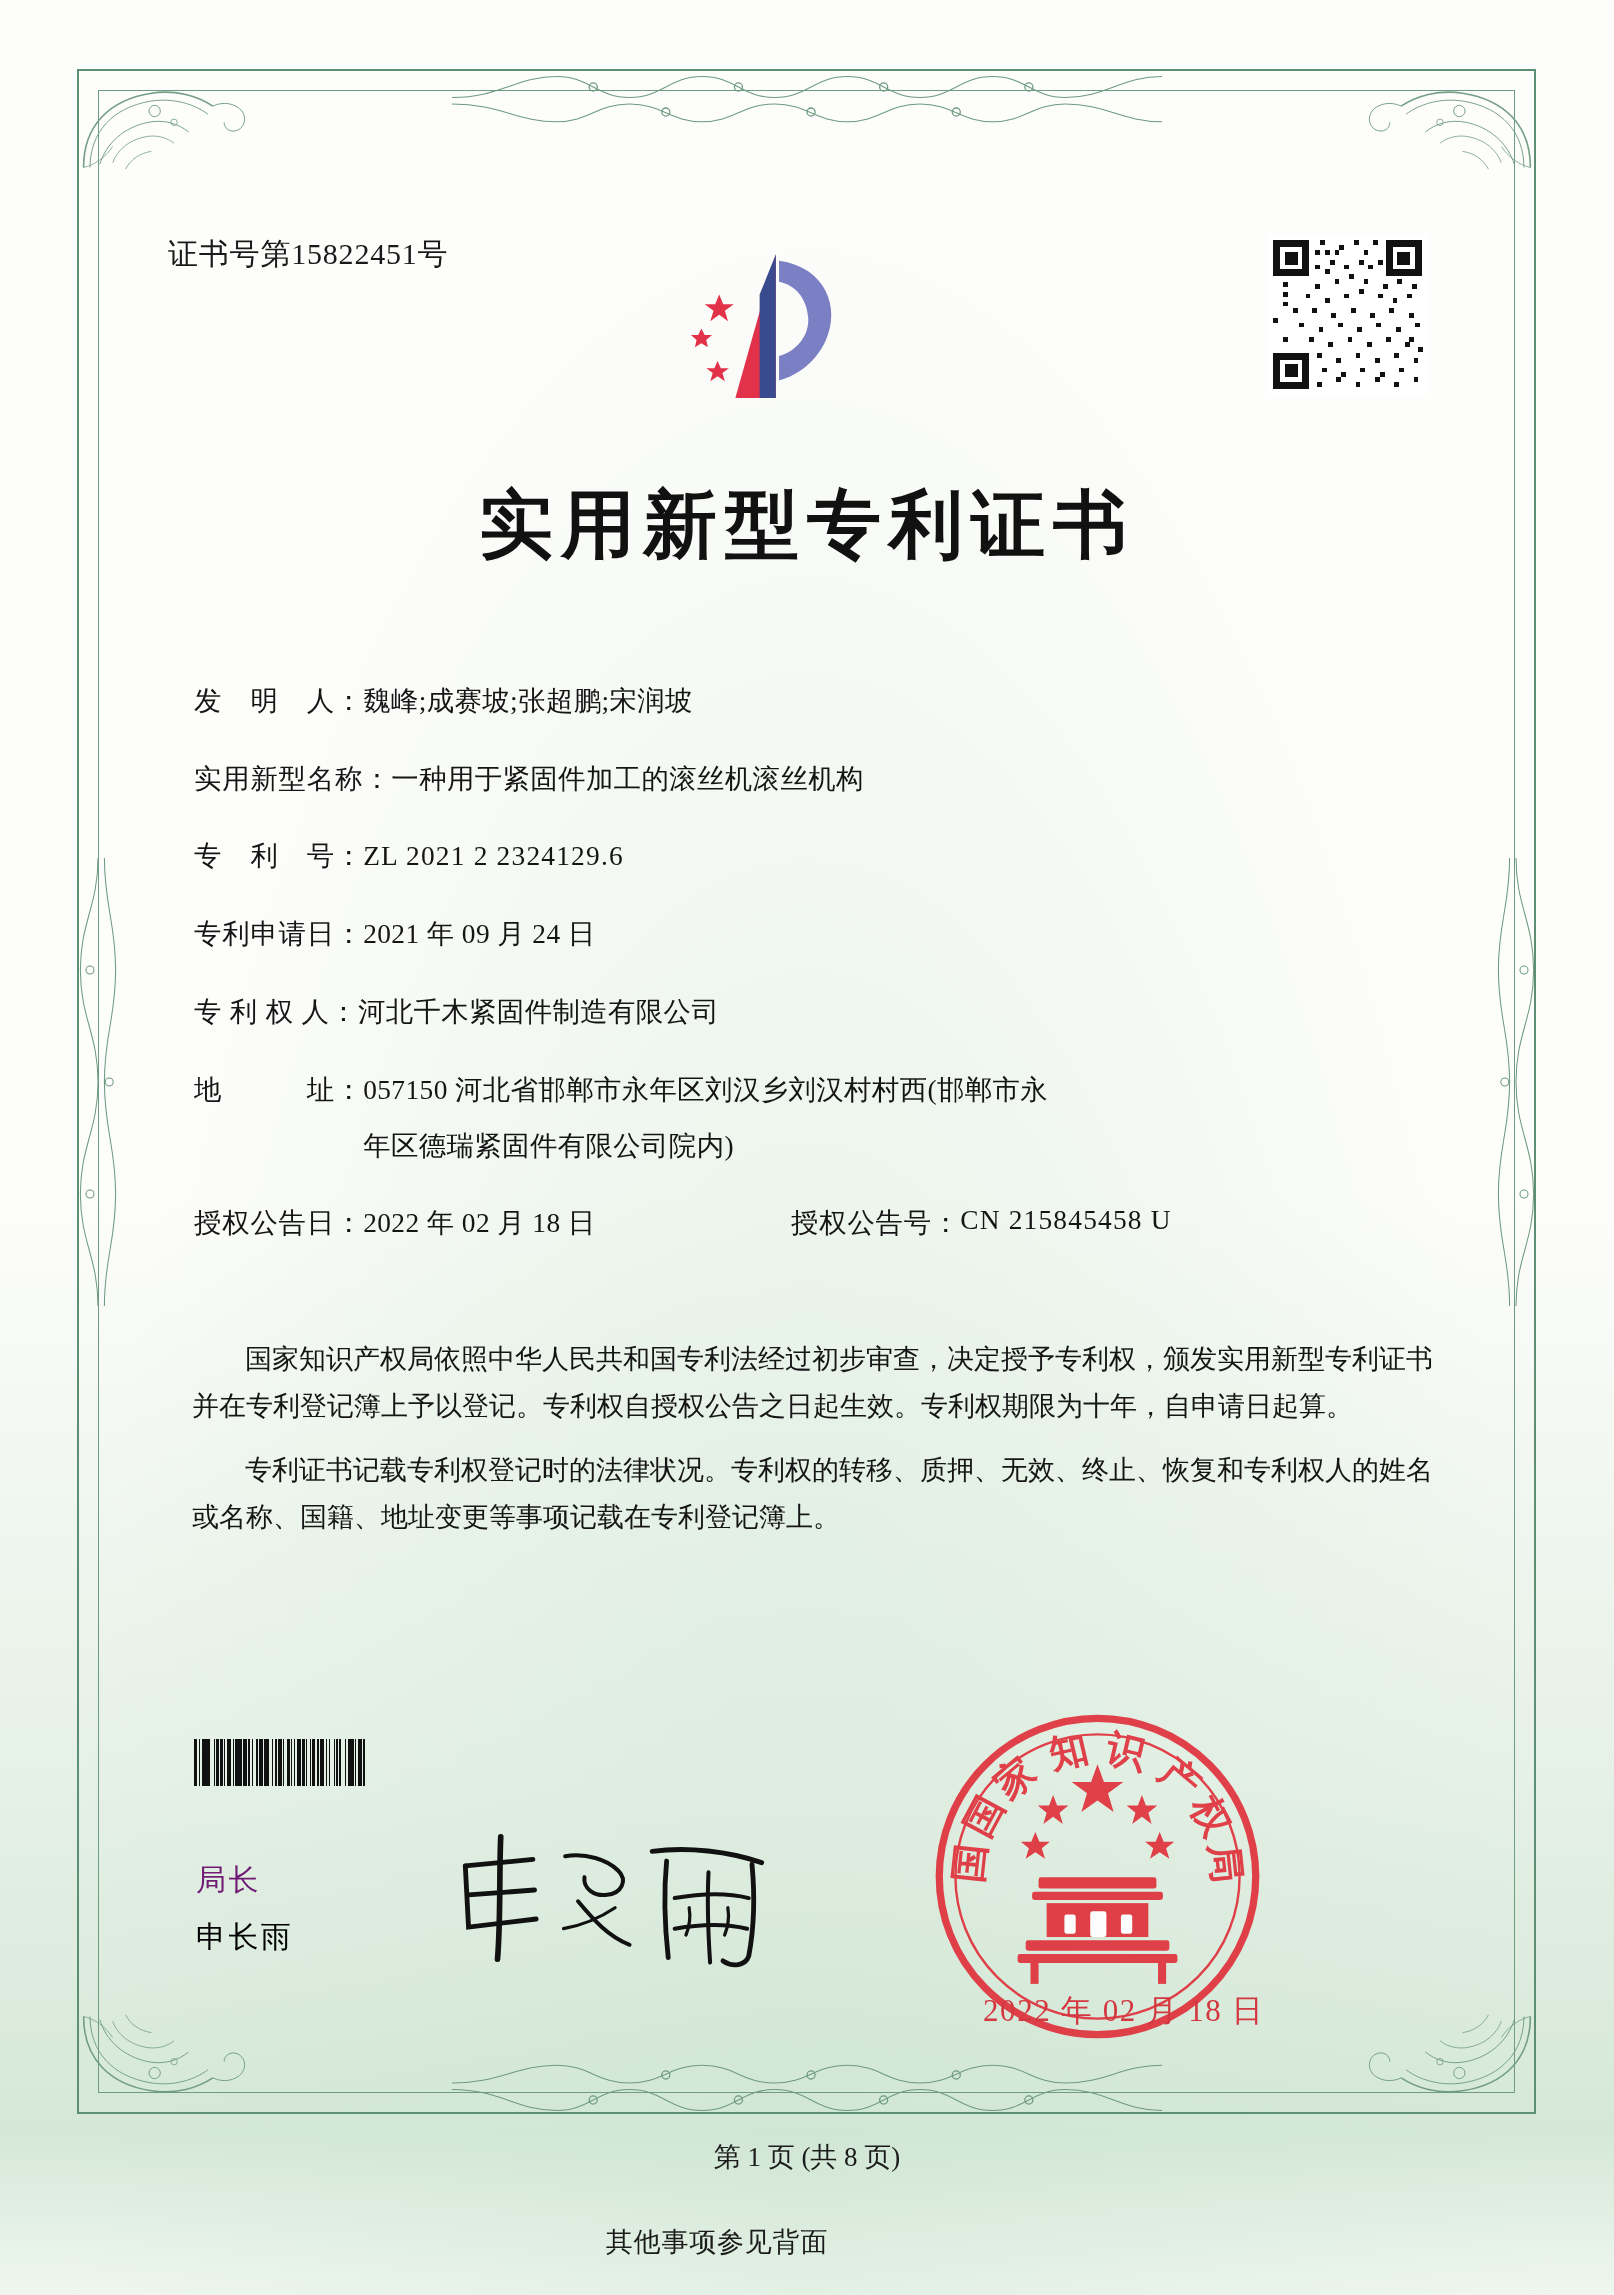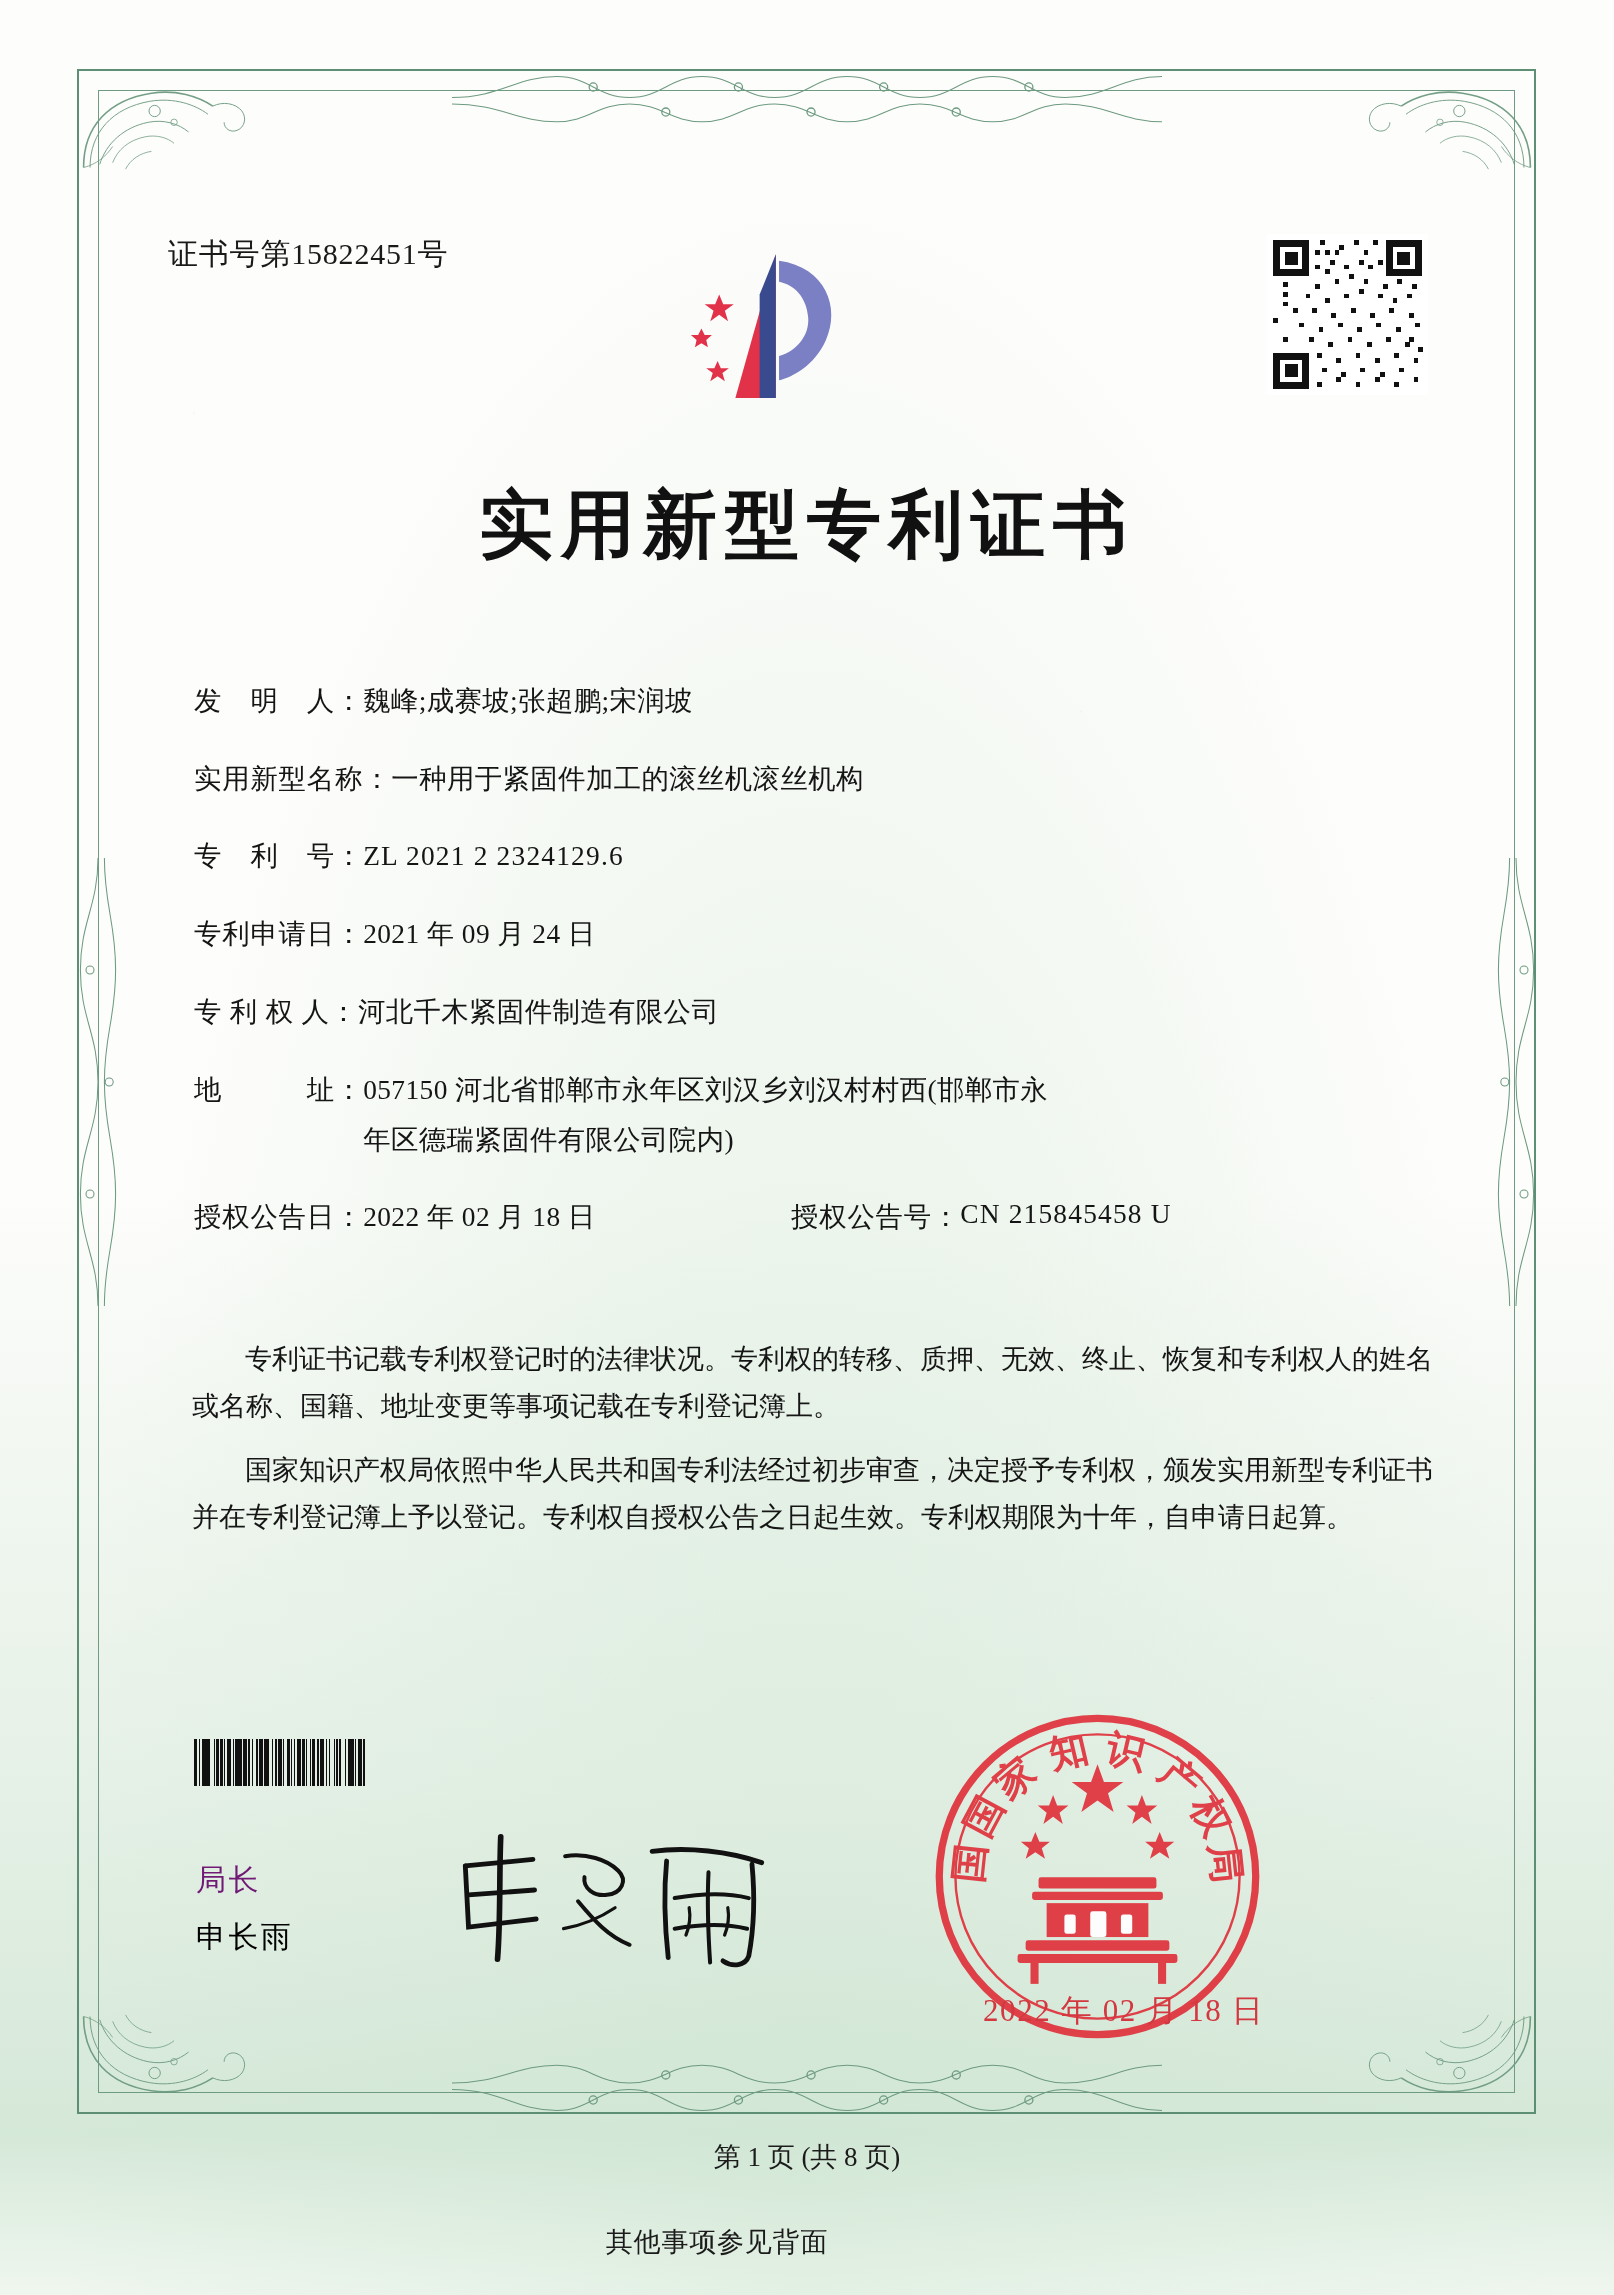--- a/index.html
+++ b/index.html
@@ -141,21 +141,21 @@
   .fvalue {
     flex: 1 1 auto;
     letter-spacing: 0.4px;
   }
   .fvalue-mono {
     letter-spacing: 1.2px;
   }
   .addr-wrap { display: block; }
   .addr-line2 {
     display: block;
-    margin-top: 11px;
+    margin-top: 17px;
   }
   .frow-split {
     display: flex;
     align-items: baseline;
     font-size: 27.4px;
     color: #151515;
     margin-bottom: 32px;
   }
   .split-a { flex: 0 0 597px; display: flex; }
   .split-b { flex: 1 1 auto; display: flex; }
@@ -516,22 +516,22 @@
       </span>
       <span class="split-b">
         <span class="flabel">授权公告号：</span>
         <span class="fvalue fvalue-mono">CN 215845458 U</span>
       </span>
     </div>
 
   </div>
 
   <div class="paras">
+    <p>国家知识产权局依照中华人民共和国专利法经过初步审查，决定授予专利权，颁发实用新型专利证书并在专利登记簿上予以登记。专利权自授权公告之日起生效。专利权期限为十年，自申请日起算。</p>
     <p>专利证书记载专利权登记时的法律状况。专利权的转移、质押、无效、终止、恢复和专利权人的姓名或名称、国籍、地址变更等事项记载在专利登记簿上。</p>
-    <p>国家知识产权局依照中华人民共和国专利法经过初步审查，决定授予专利权，颁发实用新型专利证书并在专利登记簿上予以登记。专利权自授权公告之日起生效。专利权期限为十年，自申请日起算。</p>
   </div>
 
   <div class="barcode">
       <span style="width:3.2px;background:#111;"></span>
       <span style="width:1.6px;background:transparent;"></span>
       <span style="width:0.8px;background:#111;"></span>
       <span style="width:2.4px;background:transparent;"></span>
       <span style="width:1.6px;background:#111;"></span>
       <span style="width:0.8px;background:transparent;"></span>
       <span style="width:3.2px;background:#111;"></span>

